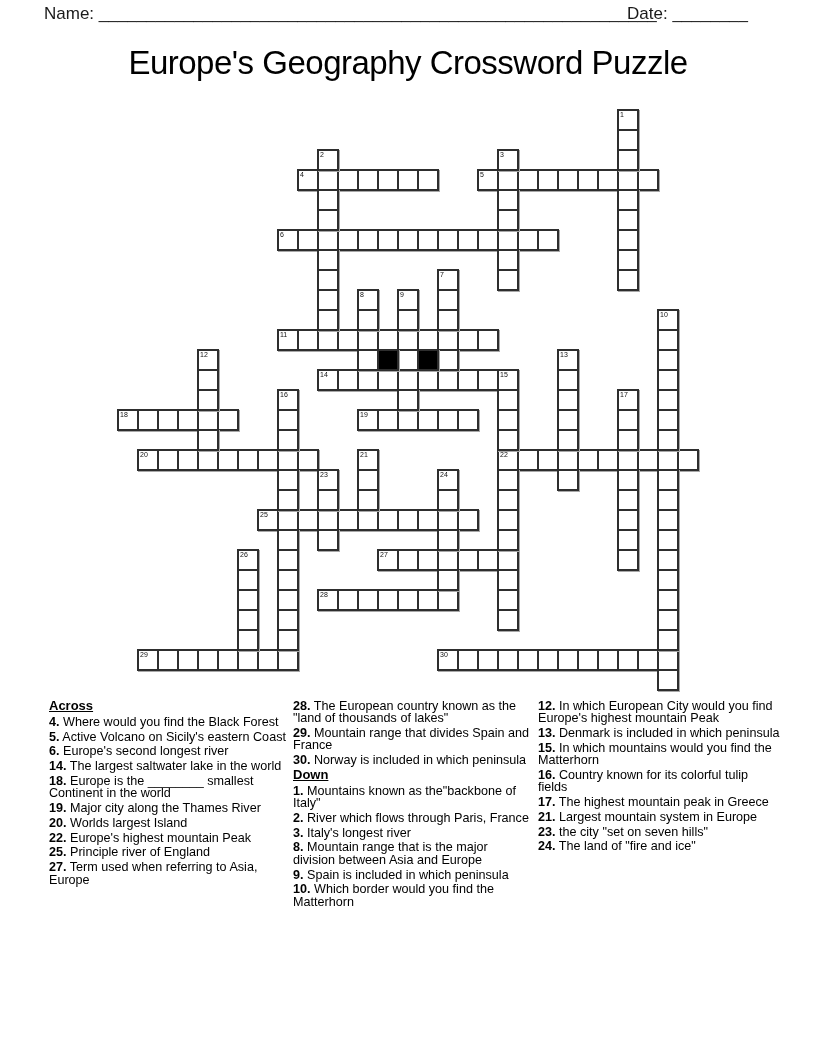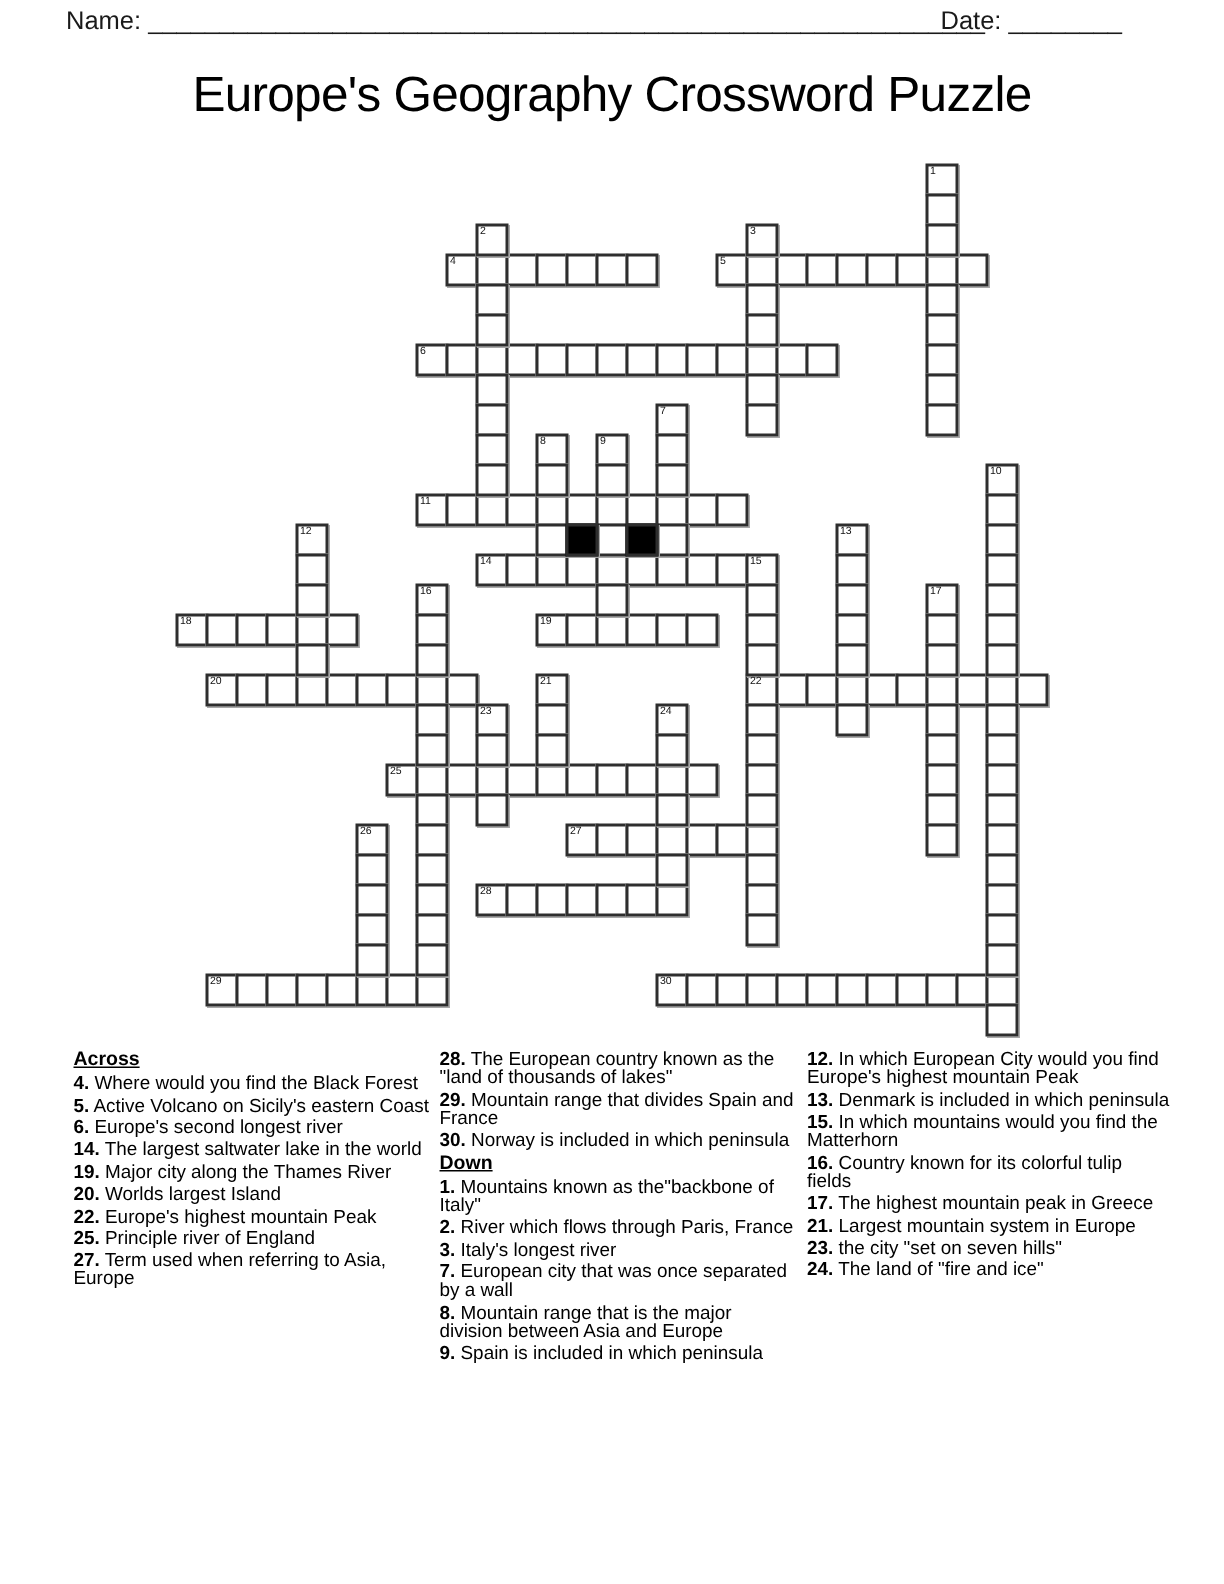--- a/index.html
+++ b/index.html
@@ -312,37 +312,38 @@
     <div class="cellnum" style="left: 240px; top: 551px;">26</div>
   </div>
 
 <div id="clues">
     <div class="clue-col" style="left: 49px; width: 238px;">
       <div class="clue-heading">Across</div>
       <div class="clue"><b>4.</b> Where would you find the Black Forest</div>
       <div class="clue"><b>5.</b> Active Volcano on Sicily's eastern Coast</div>
       <div class="clue"><b>6.</b> Europe's second longest river</div>
       <div class="clue"><b>14.</b> The largest saltwater lake in the world</div>
+      <div class="clue"><b>18.</b> Europe is the ________ smallest Continent in the world</div>
       <div class="clue"><b>19.</b> Major city along the Thames River</div>
       <div class="clue"><b>20.</b> Worlds largest Island</div>
       <div class="clue"><b>22.</b> Europe's highest mountain Peak</div>
       <div class="clue"><b>25.</b> Principle river of England</div>
       <div class="clue"><b>27.</b> Term used when referring to Asia, Europe</div>
     </div>
     <div class="clue-col" style="left: 293px; width: 238px;">
       <div class="clue"><b>28.</b> The European country known as the "land of thousands of lakes"</div>
       <div class="clue"><b>29.</b> Mountain range that divides Spain and France</div>
       <div class="clue"><b>30.</b> Norway is included in which peninsula</div>
       <div class="clue-heading">Down</div>
       <div class="clue"><b>1.</b> Mountains known as the"backbone of Italy"</div>
       <div class="clue"><b>2.</b> River which flows through Paris, France</div>
       <div class="clue"><b>3.</b> Italy's longest river</div>
-      <div class="clue"><b>7.</b> European city that was once separated by a wall</div>
       <div class="clue"><b>8.</b> Mountain range that is the major division between Asia and Europe</div>
       <div class="clue"><b>9.</b> Spain is included in which peninsula</div>
+      <div class="clue"><b>10.</b> Which border would you find the Matterhorn</div>
     </div>
     <div class="clue-col" style="left: 538px; width: 242px;">
       <div class="clue"><b>12.</b> In which European City would you find Europe's highest mountain Peak</div>
       <div class="clue"><b>13.</b> Denmark is included in which peninsula</div>
       <div class="clue"><b>15.</b> In which mountains would you find the Matterhorn</div>
       <div class="clue"><b>16.</b> Country known for its colorful tulip fields</div>
       <div class="clue"><b>17.</b> The highest mountain peak in Greece</div>
       <div class="clue"><b>21.</b> Largest mountain system in Europe</div>
       <div class="clue"><b>23.</b> the city "set on seven hills"</div>
       <div class="clue"><b>24.</b> The land of "fire and ice"</div>

